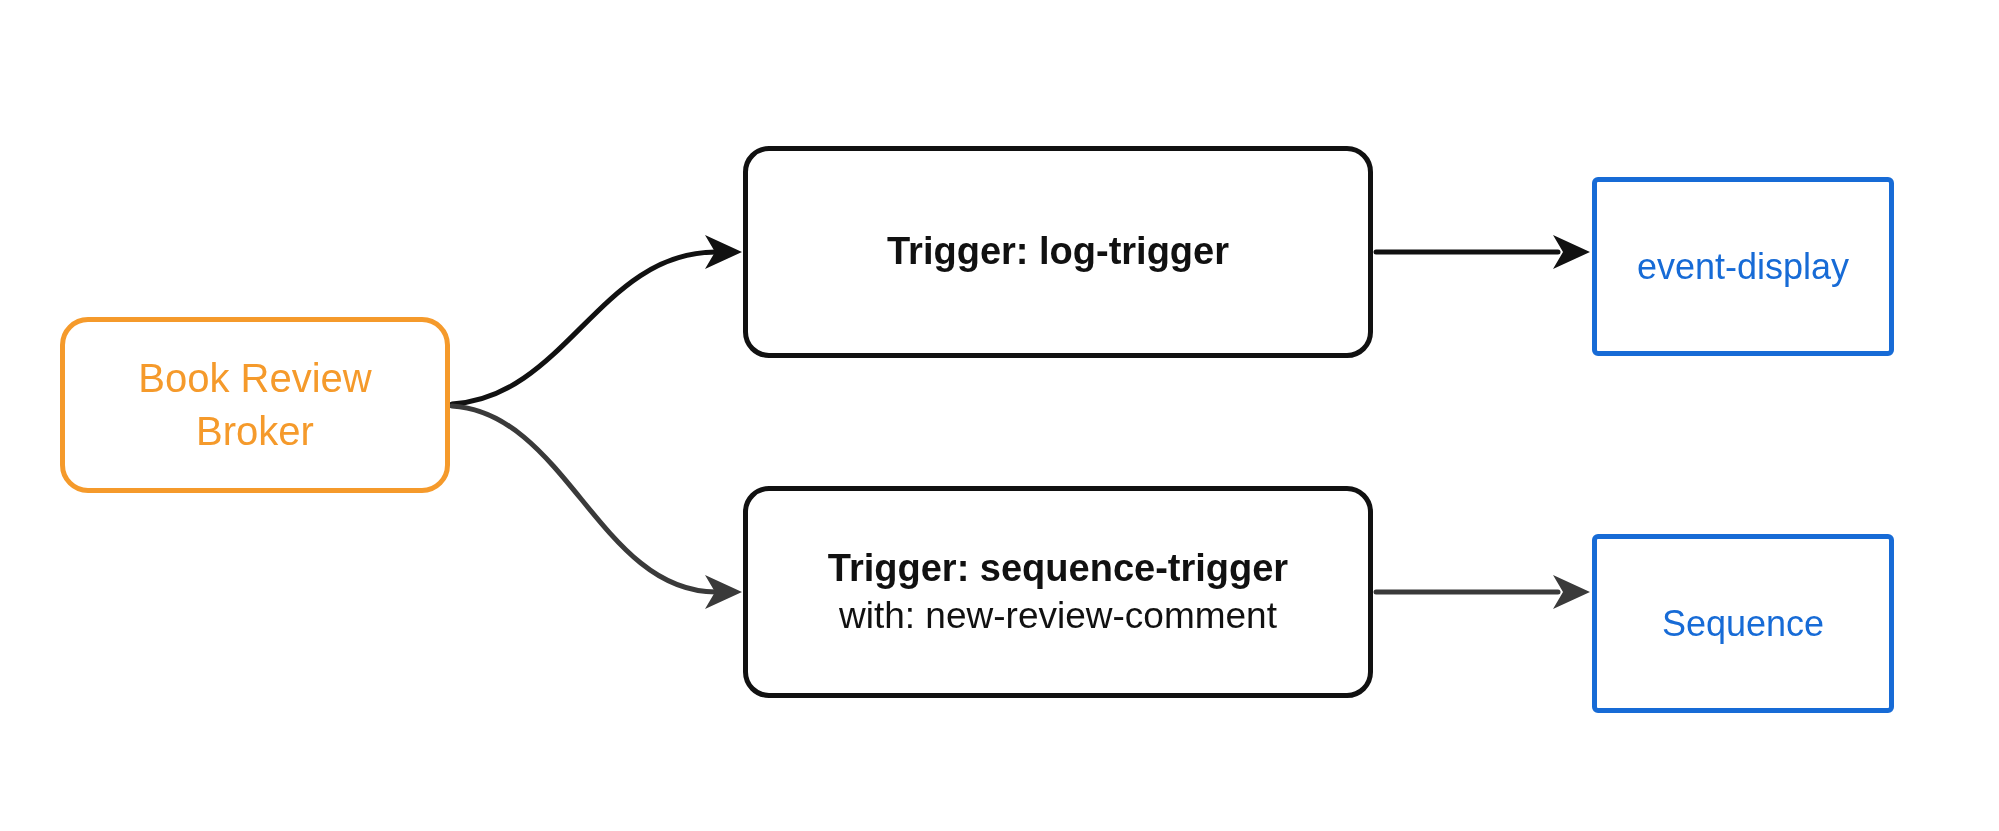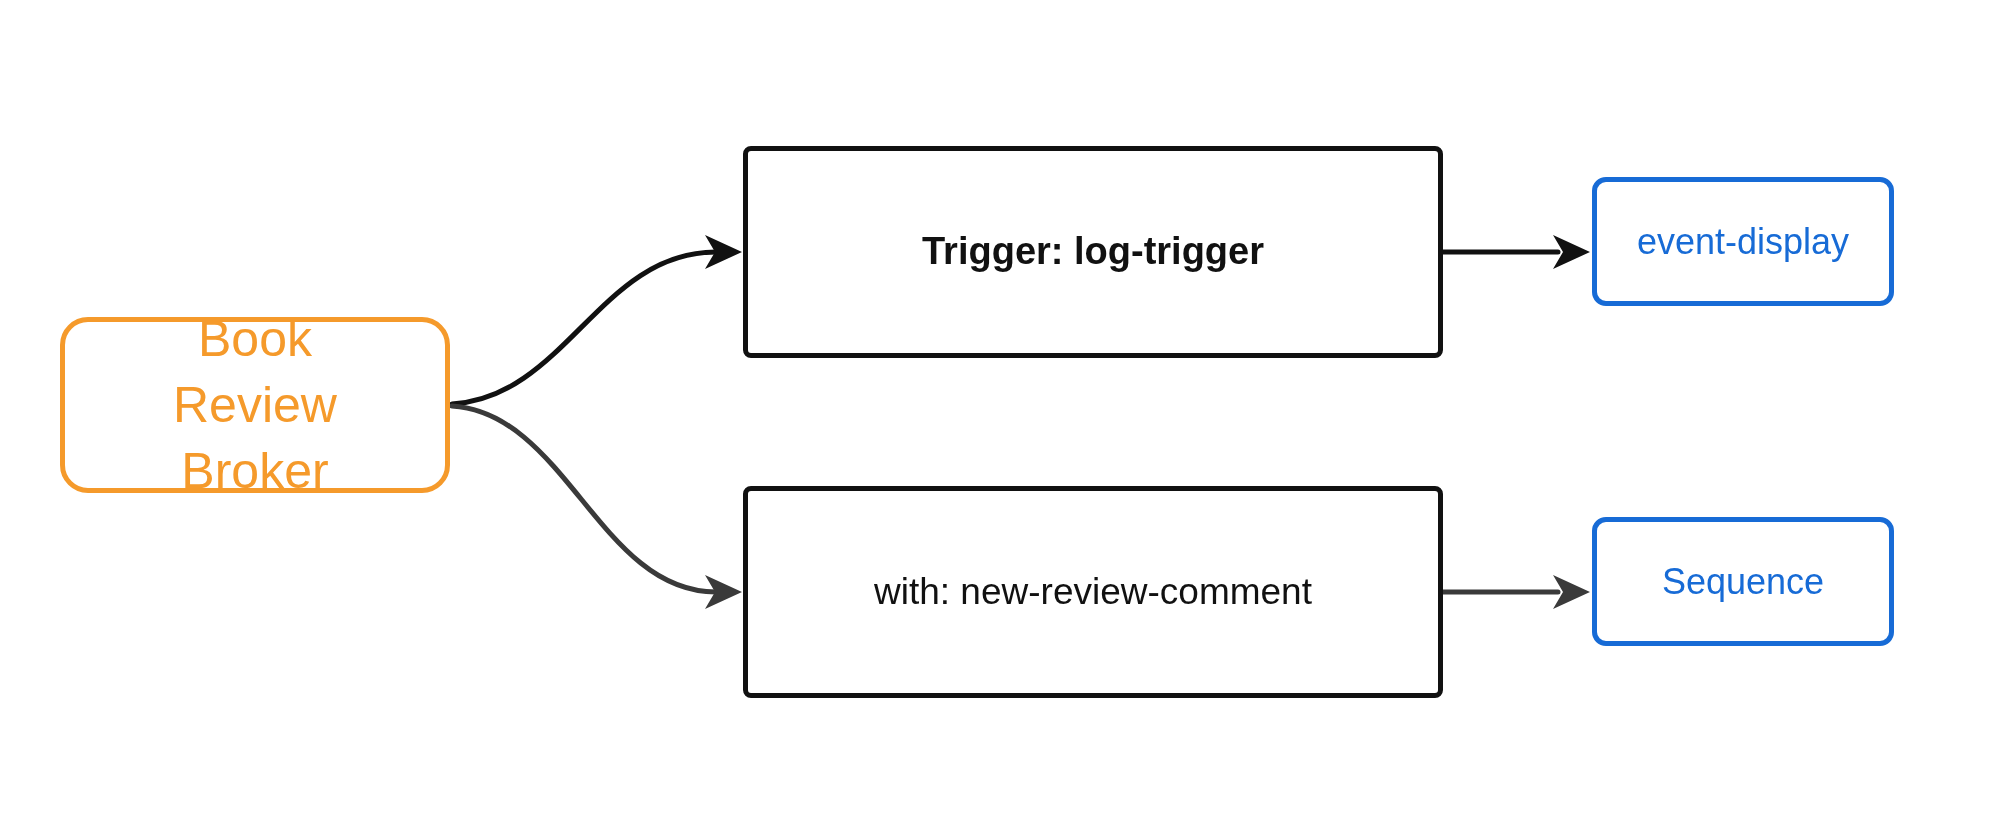--- a/index.html
+++ b/index.html
@@ -40,55 +40,55 @@
     text-align: center;
   }
   .node-broker {
     left: 60px;
     top: 317px;
     width: 390px;
     height: 176px;
     border: 5px solid var(--color-broker_accent, #f59a2b);
     border-radius: 28px;
     color: var(--color-broker_accent, #f59a2b);
-    font-size: 50px;
+    font-size: 40px;
     line-height: 1.32;
     padding: 0 46px;
   }
   .node-trigger {
-    width: 700px;
+    width: 630px;
     height: 212px;
     border: 5px solid var(--color-node_stroke_dark, #111);
-    border-radius: 8px;
+    border-radius: 26px;
     color: var(--color-node_text_dark, #111);
     left: 743px;
   }
   .node-trigger-log { top: 146px; }
   .node-trigger-sequence { top: 486px; }
   .node-trigger .title {
     font-weight: 700;
     font-size: 38px;
     line-height: 1.25;
   }
   .node-trigger .subtitle {
     font-weight: 400;
     font-size: 37px;
     line-height: 1.25;
   }
   .node-endpoint {
     left: 1592px;
     width: 302px;
-    height: 129px;
+    height: 179px;
     border: 5px solid var(--color-endpoint_accent, #176bd6);
-    border-radius: 14px;
+    border-radius: 6px;
     color: var(--color-endpoint_accent, #176bd6);
     font-size: 36px;
   }
   .node-event-display { top: 177px; }
-  .node-sequence { top: 517px; }
+  .node-sequence { top: 534px; }
 </style>
 </head>
 <body>
 
 <div class="canvas">
 
   <svg class="edges-layer" viewBox="0 0 1999 831" xmlns="http://www.w3.org/2000/svg">
 
     <g>
       <path class="edge-path edge-dark" d="M 452 404 C 566 397 600 252 716 252"></path>
@@ -113,20 +113,21 @@
 
   <div class="node node-broker">
     <span>Book Review Broker</span>
   </div>
 
   <div class="node node-trigger node-trigger-log">
     <span class="title">Trigger: log-trigger</span>
   </div>
 
   <div class="node node-trigger node-trigger-sequence">
+    <span class="title">Trigger: sequence-trigger</span>
     <span class="subtitle">with: new-review-comment</span>
   </div>
 
   <div class="node node-endpoint node-event-display">
     <span>event-display</span>
   </div>
 
   <div class="node node-endpoint node-sequence">
     <span>Sequence</span>
   </div>

